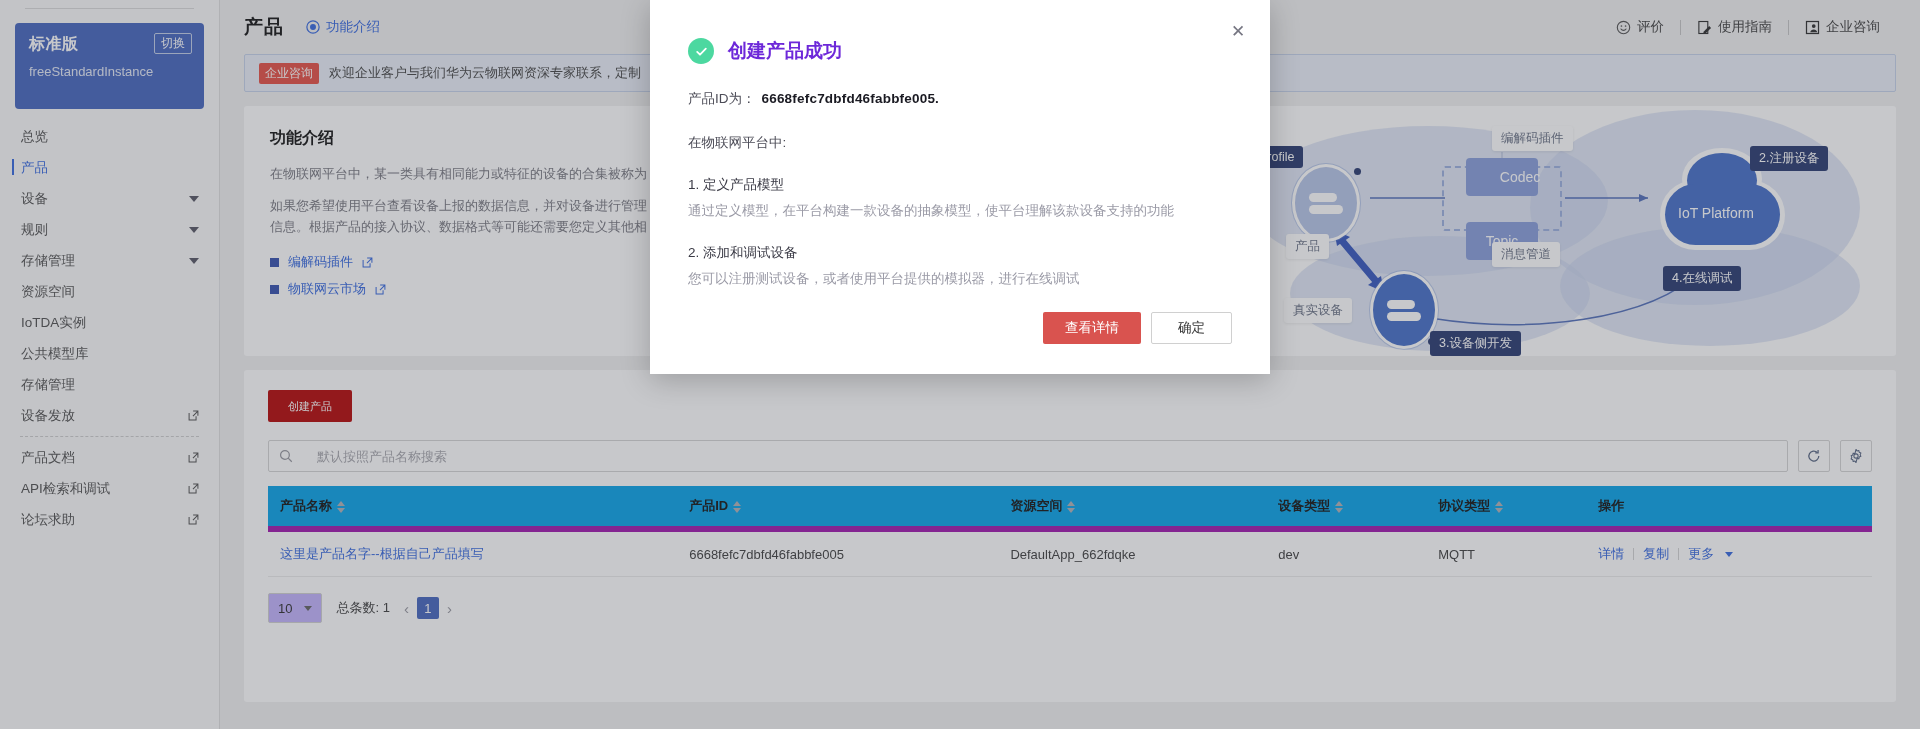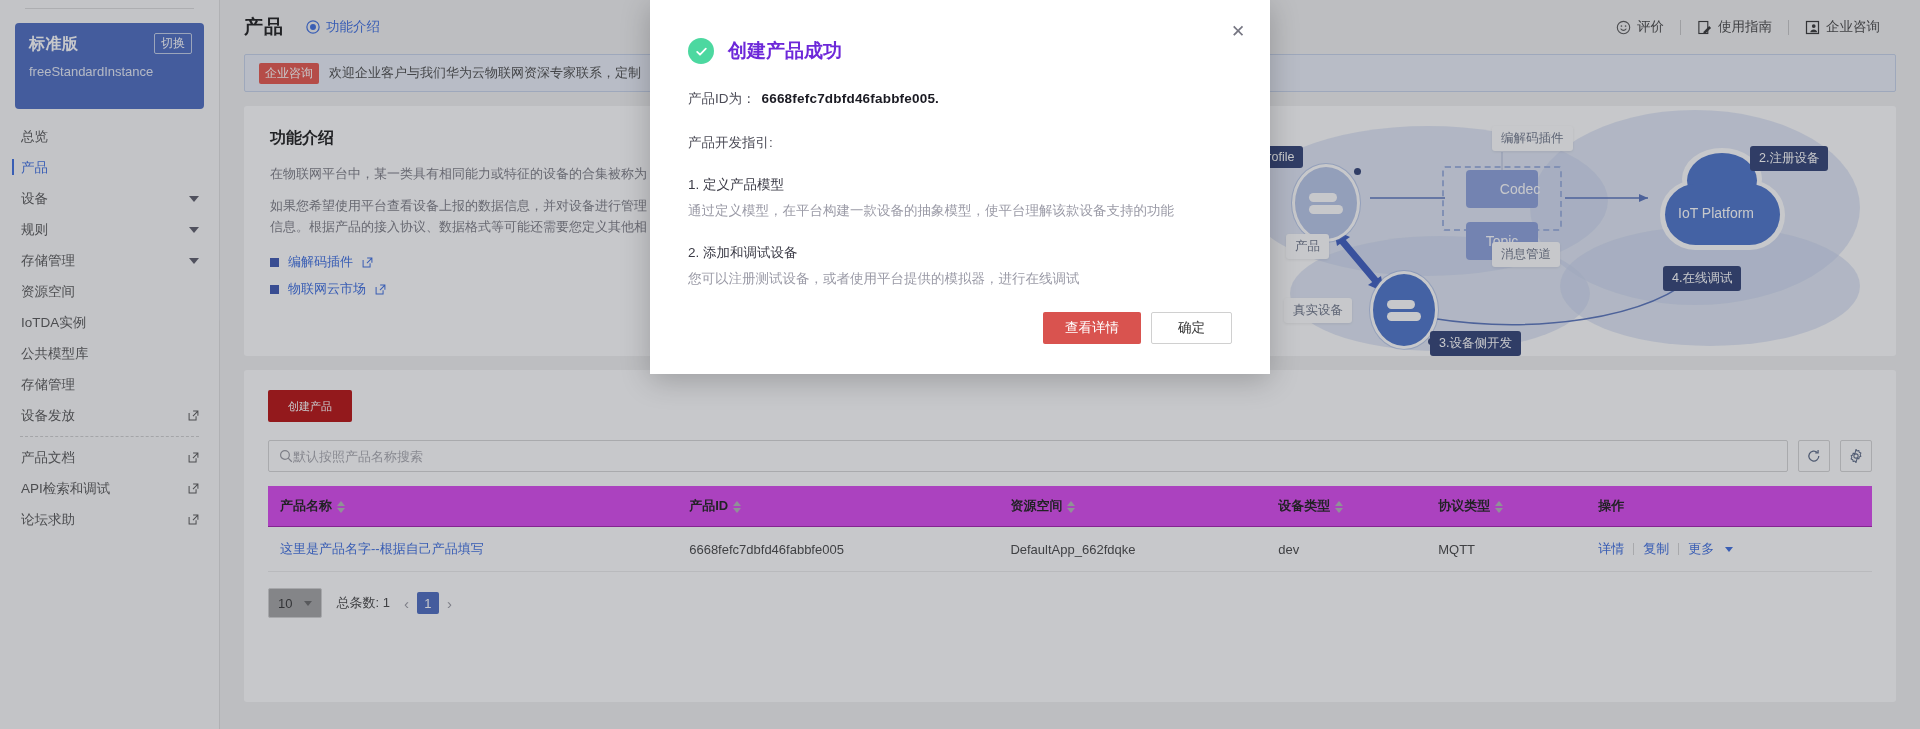--- a/index.html
+++ b/index.html
@@ -160,57 +160,57 @@
   
   .list-panel { margin-top: 14px; padding: 20px 24px 0 24px; height: 332px; }
   .create-btn {
     background: #b70d0d; color: #fff; border: none; border-radius: 2px;
     height: 32px; padding: 0 20px; font-size: 11px; cursor: pointer;
     font-family: inherit;
   }
   .search-row { display: flex; align-items: center; gap: 10px; margin-top: 18px; }
   .search-box {
     flex: 1; height: 32px; border: 1px solid #d6d6d6; border-radius: 2px;
-    background: #fff; display: flex; align-items: center; padding: 0 10px; gap: 0;
+    background: #fff; display: flex; align-items: center; padding: 0 10px; gap: 24px;
   }
   .search-box input {
     border: none; outline: none; flex: 1; font-size: 13px;
     font-family: inherit; color:#333; background: transparent;
   }
   .search-box input::placeholder { color: #a8a8ae; }
   .icon-btn {
     width: 32px; height: 32px; border: 1px solid #d6d6d6; border-radius: 2px;
     background: #fff; display: flex; align-items: center; justify-content: center;
     cursor: pointer;
   }
   table.products { width: 100%; border-collapse: collapse; margin-top: 14px; }
   table.products th {
-    background: #d946ef; text-align: left; font-size: 13px; color: #1a1a1a;
-    font-weight: bold; padding: 11px 12px; border-bottom: 1px solid #a21caf;
+    background: #0ea5e9; text-align: left; font-size: 13px; color: #1a1a1a;
+    font-weight: bold; padding: 11px 12px; border-bottom: 6px solid #a21caf;
     white-space: nowrap;
   }
   table.products th .sorter {
     display:inline-flex; flex-direction:column; gap:2px; margin-left:5px;
     vertical-align: middle;
   }
   .sorter i { width:0;height:0;border-left:4px solid transparent;border-right:4px solid transparent; }
   .sorter i.up { border-bottom:5px solid #b3b3b8; }
   .sorter i.dn { border-top:5px solid #b3b3b8; }
   table.products td {
     padding: 13px 12px; font-size: 13px; color: #444;
     border-bottom: 1px solid #ececec;
   }
   td.link a { color: #3b6ce0; text-decoration: none; cursor: pointer; }
   .ops { display:flex; align-items:center; gap:9px; color:#3b6ce0; }
   .ops span { cursor:pointer; }
   .ops .vbar { width:1px;height:12px;background:#d5d5d5; }
   .more-caret { width:0;height:0;border-left:4px solid transparent;border-right:4px solid transparent;border-top:5px solid #3b6ce0; margin-left:2px;}
   .pager { display: flex; align-items: center; gap: 14px; margin-top: 16px; }
   .pg-select {
-    height: 30px; border: 1px solid #d2d2d2; border-radius: 2px; background: #a3a3a3;
+    height: 30px; border: 1px solid #d2d2d2; border-radius: 2px; background: #c4b5fd;
     display:flex; align-items:center; gap: 12px; padding: 0 9px; font-size: 13px; cursor: pointer;
   }
   .pg-select .chev { width:0;height:0;border-left:4px solid transparent;border-right:4px solid transparent;border-top:5px solid #666; }
   .pg-total { font-size: 13px; color: #444; }
   .pg-nav { display:flex; align-items:center; gap: 8px; }
   .pg-arrow { color:#9a9aa2; font-size:15px; cursor:pointer; user-select:none;}
   .pg-num {
     width: 22px; height: 22px; background: #4a6ac0; color: #fff; border-radius: 2px;
     display:flex;align-items:center;justify-content:center;font-size:13px;cursor:pointer;
   }
@@ -456,21 +456,21 @@
 
         <div style="position:absolute;left:430px;top:42px;width:125px;height:105px;">
           <div style="position:absolute;left:22px;top:0;width:80px;height:62px;border-radius:50%;background:#fff;"></div>
           <div style="position:absolute;left:0;top:32px;width:125px;height:70px;border-radius:38px;background:#fff;"></div>
           <div style="position:absolute;left:27px;top:5px;width:70px;height:55px;border-radius:50%;background:#4a72c9;"></div>
           <div style="position:absolute;left:5px;top:36px;width:115px;height:61px;border-radius:33px;background:#4a72c9;"></div>
           <div class="dg-cloudtxt" style="left:18px;top:57px;">IoT Platform</div>
         </div>
         <div style="position:absolute;left:545px;top:55px;width:7px;height:7px;border-radius:50%;background:#2e3f73;"></div>
 
-        <div class="dg-box" style="left:236px;top:64px;padding-left:36px;">Codec</div>
+        <div class="dg-box" style="left:236px;top:52px;padding-left:36px;">Codec</div>
         <div class="dg-box" style="left:236px;top:116px;">Topic</div>
 
         <div class="dg-white-lbl" style="left:262px;top:20px;">编解码插件</div>
         <div class="dg-white-lbl" style="left:262px;top:136px;">消息管道</div>
         <div class="dg-white-lbl" style="left:56px;top:128px;">产品</div>
         <div class="dg-white-lbl" style="left:54px;top:192px;">真实设备</div>
 
         <div class="dg-badge" style="left:20px;top:40px;">Profile</div>
         <div class="dg-badge" style="left:520px;top:40px;">2.注册设备</div>
         <div class="dg-badge" style="left:200px;top:225px;">3.设备侧开发</div>
@@ -577,21 +577,21 @@
           <path d="M3.4 8.4l3 3 6.2-6.4" fill="none" stroke="#fff" stroke-width="1.9" stroke-linecap="round" stroke-linejoin="round"></path>
         </svg>
     </span>
     <span class="modal-title">创建产品成功</span>
   </div>
 
   <div class="modal-line">
     <span>产品ID为：</span><span class="pid">6668fefc7dbfd46fabbfe005.</span>
   </div>
 
-  <div class="modal-next">产品开发指引:</div>
+  <div class="modal-next">在物联网平台中:</div>
 
   <div class="step">
     <div class="step-h">1. 定义产品模型</div>
     <div class="step-d">通过定义模型，在平台构建一款设备的抽象模型，使平台理解该款设备支持的功能</div>
   </div>
   <div class="step">
     <div class="step-h">2. 添加和调试设备</div>
     <div class="step-d">您可以注册测试设备，或者使用平台提供的模拟器，进行在线调试</div>
   </div>
 

